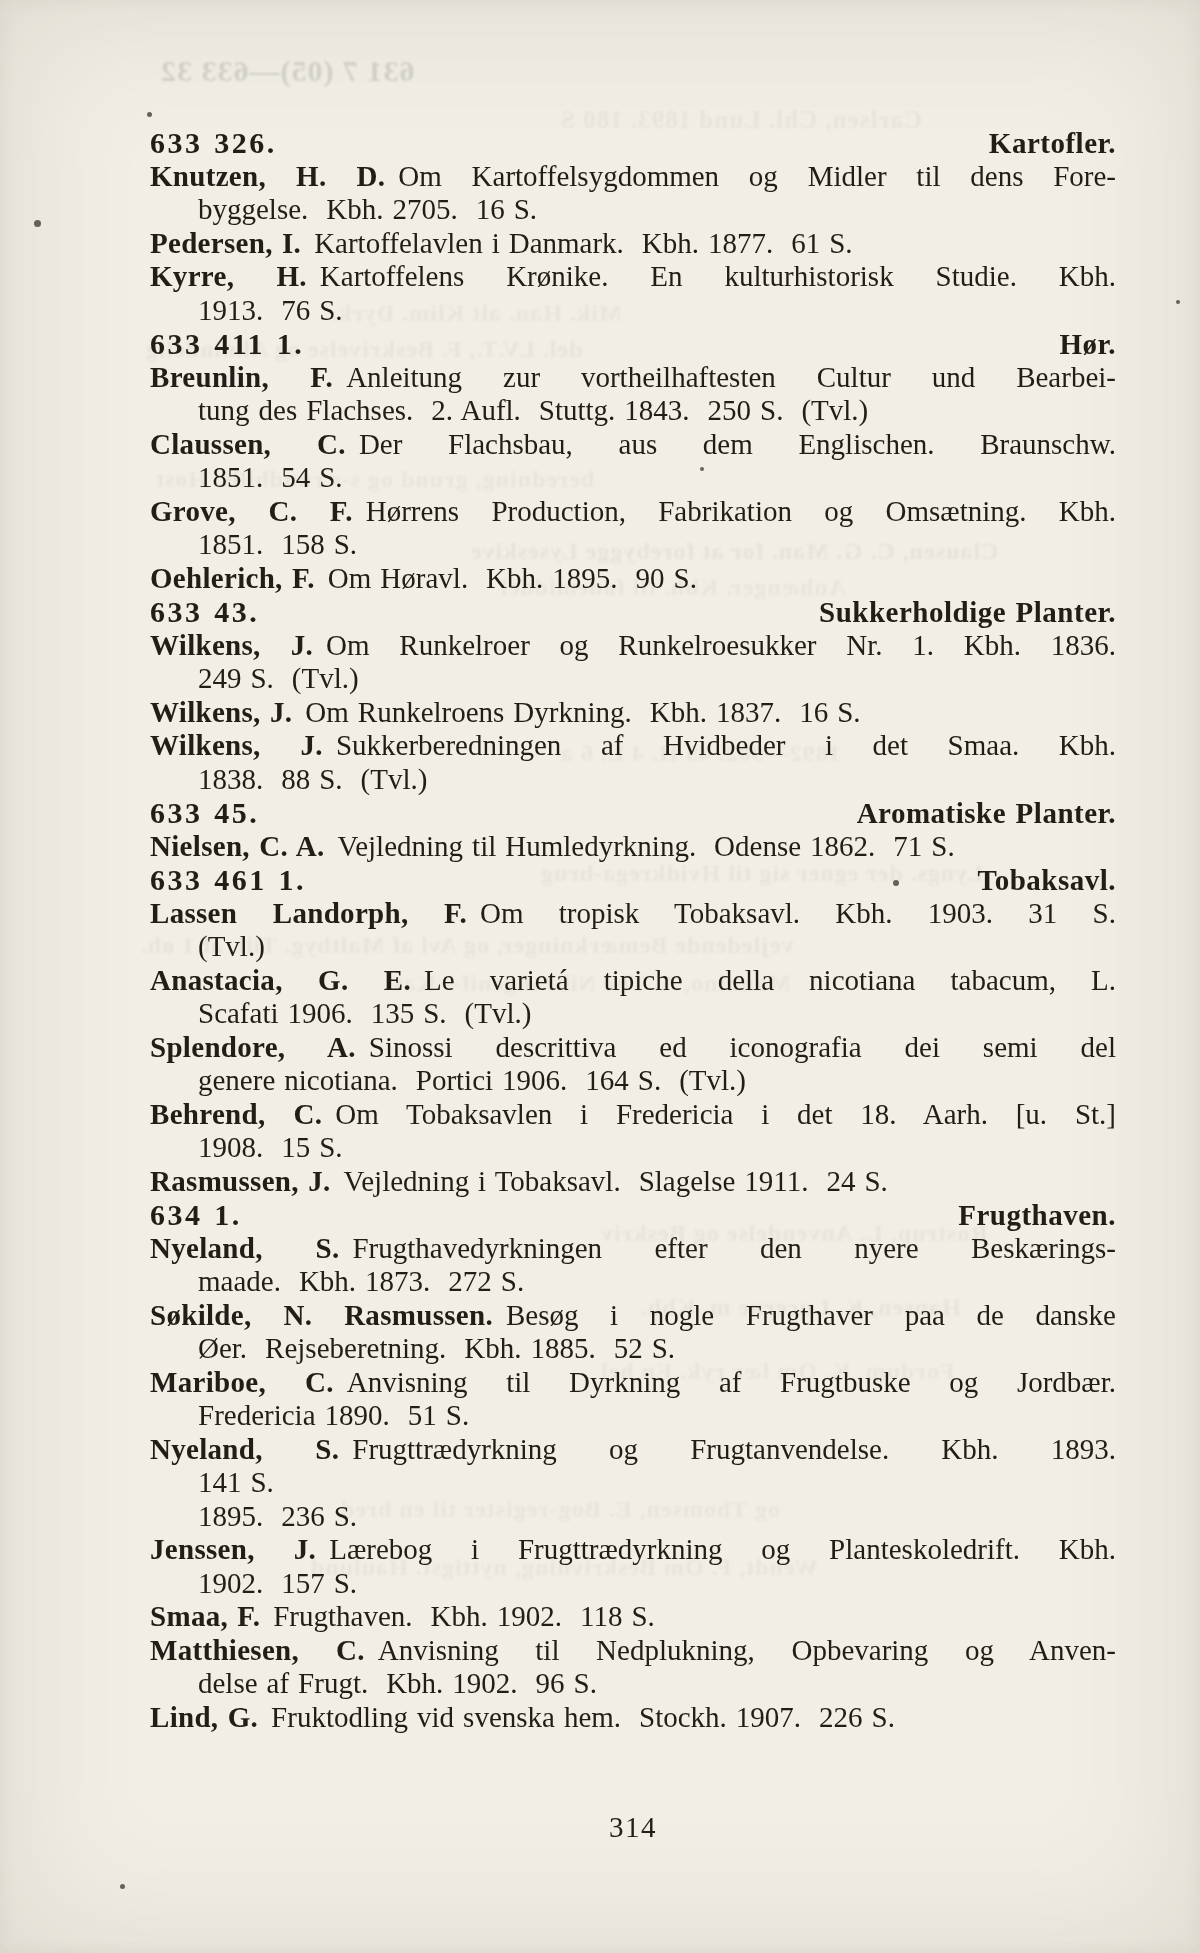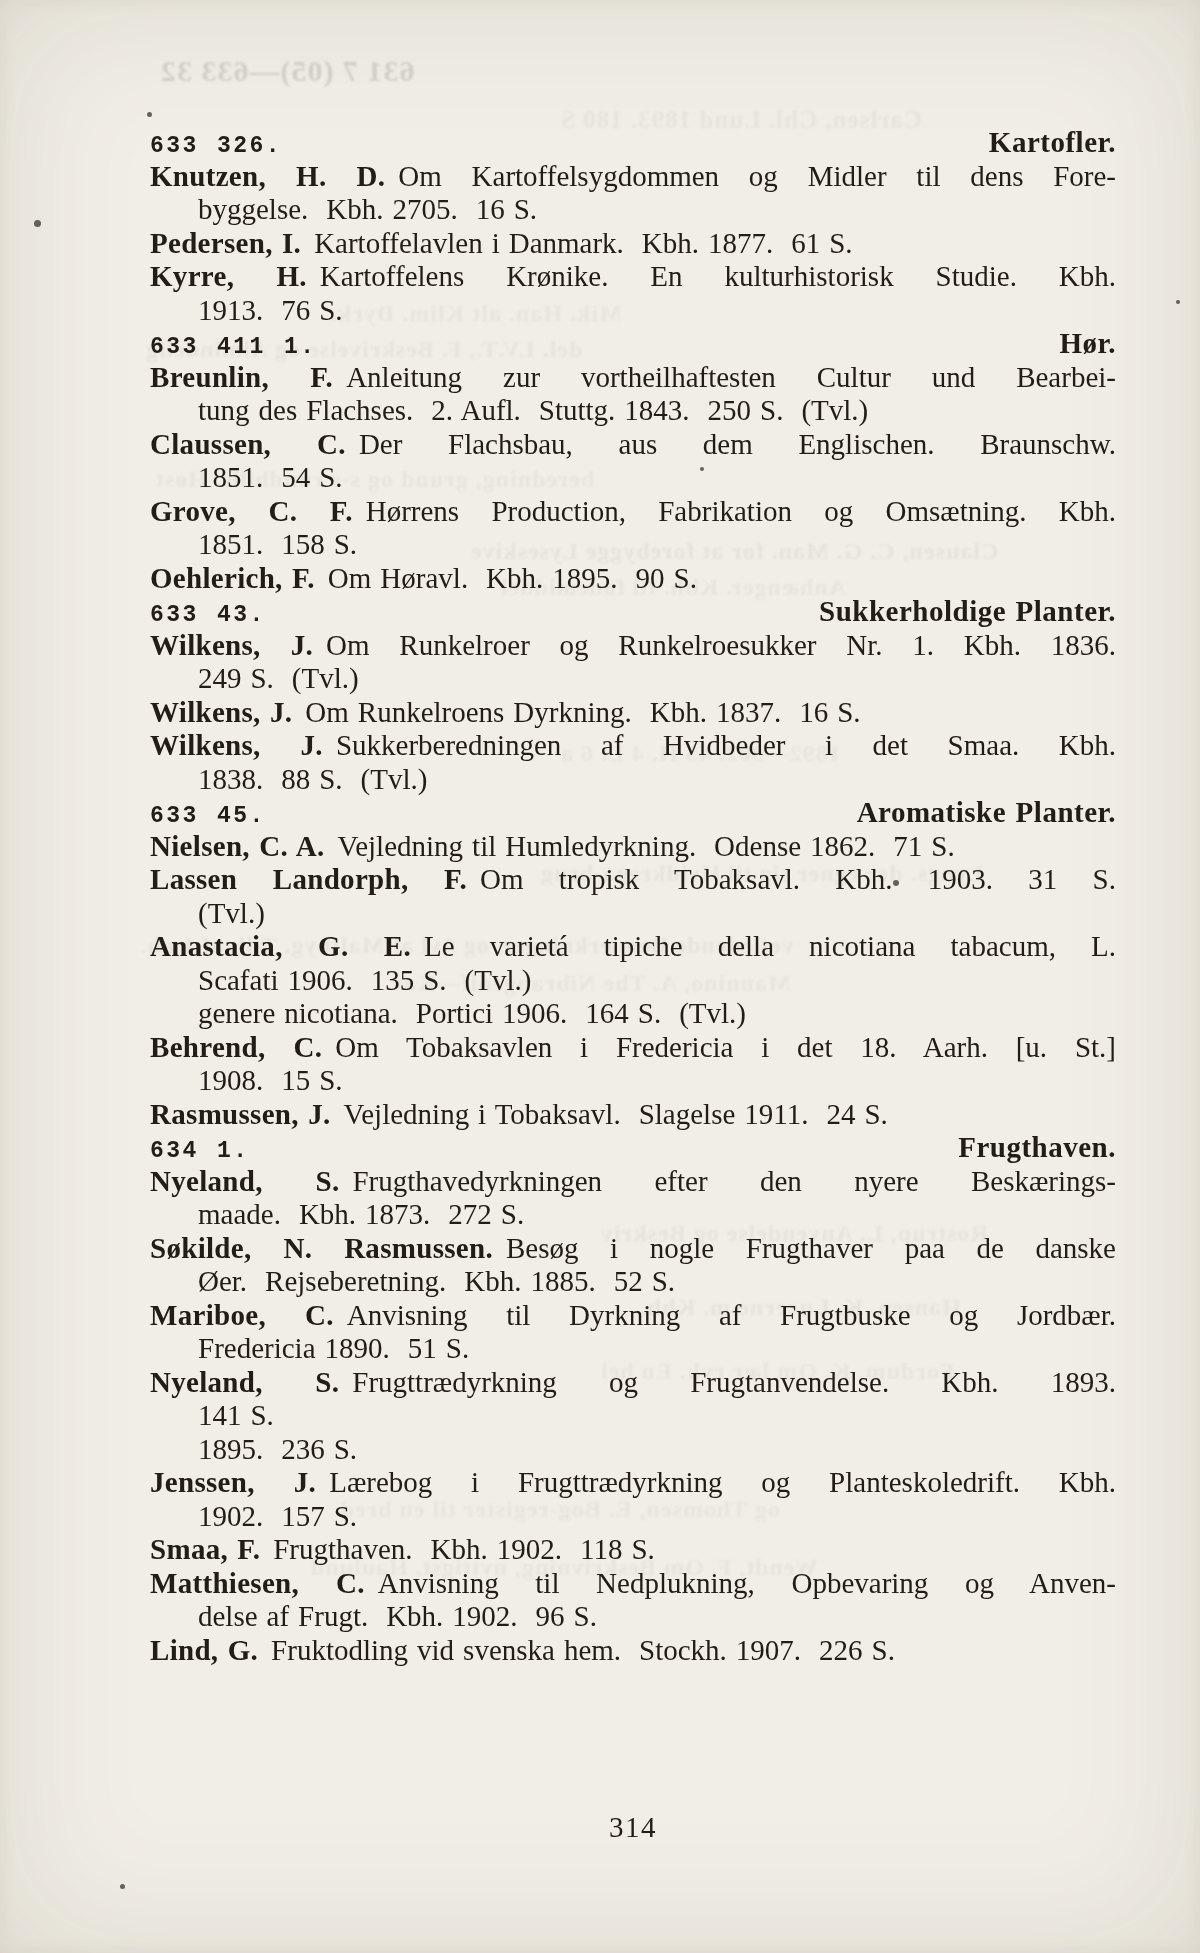--- a/index.html
+++ b/index.html
@@ -20,22 +20,22 @@
   .line{
     position:relative;height:33.5px;line-height:33.5px;font-size:29px;
     overflow:hidden;white-space:pre-wrap;word-spacing:.06em;
   }
   .line.just{text-align:justify;white-space:normal;}
   .line.just::after{content:"";display:inline-block;width:100%;height:0;}
   .line.cont{padding-left:48px;}
   .author{font-weight:bold;margin-right:13px;letter-spacing:.3px;}
   .section-line{display:flex;justify-content:space-between;align-items:baseline;}
   .sec-num{
-    font-family:Liberation Mono, monospace;
-    font-weight:bold;font-size:23px;letter-spacing:2.5px;
+    font-family:Liberation Serif, serif;
+    font-weight:bold;font-size:30px;letter-spacing:2.5px;
   }
   .sec-head{font-weight:bold;font-size:29px;letter-spacing:.5px;}
   .page-number{
     position:absolute;top:1799px;left:150px;width:966px;text-align:center;
     font-size:29px;letter-spacing:1.5px;margin-top:12px;
   }
 </style>
 </head>
 <body>
 
@@ -80,24 +80,26 @@
       <div class="line cont"><span class="txt">1851.  158 S.</span></div>
       <div class="line"><span class="author">Oehlerich, F.</span><span class="txt">Om Høravl.  Kbh. 1895.  90 S.</span></div>
       <div class="line section-line"><span class="sec-num">633 43.</span><span class="sec-head">Sukkerholdige Planter.</span></div>
       <div class="line just"><span class="author">Wilkens, J.</span><span class="txt">Om Runkelroer og Runkelroesukker Nr. 1.  Kbh. 1836.</span></div>
       <div class="line cont"><span class="txt">249 S.  (Tvl.)</span></div>
       <div class="line"><span class="author">Wilkens, J.</span><span class="txt">Om Runkelroens Dyrkning.  Kbh. 1837.  16 S.</span></div>
       <div class="line just"><span class="author">Wilkens, J.</span><span class="txt">Sukkerberedningen af Hvidbeder i det Smaa.  Kbh.</span></div>
       <div class="line cont"><span class="txt">1838.  88 S.  (Tvl.)</span></div>
       <div class="line section-line"><span class="sec-num">633 45.</span><span class="sec-head">Aromatiske Planter.</span></div>
       <div class="line"><span class="author">Nielsen, C. A.</span><span class="txt">Vejledning til Humledyrkning.  Odense 1862.  71 S.</span></div>
+      <div class="line section-line"><span class="sec-num">633 461 1.</span><span class="sec-head">Tobaksavl.</span></div>
       <div class="line just"><span class="author">Lassen Landorph, F.</span><span class="txt">Om tropisk Tobaksavl.  Kbh. 1903.  31 S.</span></div>
       <div class="line cont"><span class="txt">(Tvl.)</span></div>
       <div class="line just"><span class="author">Anastacia, G. E.</span><span class="txt">Le varietá tipiche della nicotiana tabacum, L.</span></div>
       <div class="line cont"><span class="txt">Scafati 1906.  135 S.  (Tvl.)</span></div>
+      <div class="line just"><span class="author">Splendore, A.</span><span class="txt">Sinossi descrittiva ed iconografia dei semi del</span></div>
       <div class="line cont"><span class="txt">genere nicotiana.  Portici 1906.  164 S.  (Tvl.)</span></div>
       <div class="line just"><span class="author">Behrend, C.</span><span class="txt">Om Tobaksavlen i Fredericia i det 18. Aarh.  [u. St.]</span></div>
       <div class="line cont"><span class="txt">1908.  15 S.</span></div>
       <div class="line"><span class="author">Rasmussen, J.</span><span class="txt">Vejledning i Tobaksavl.  Slagelse 1911.  24 S.</span></div>
       <div class="line section-line"><span class="sec-num">634 1.</span><span class="sec-head">Frugthaven.</span></div>
       <div class="line just"><span class="author">Nyeland, S.</span><span class="txt">Frugthavedyrkningen efter den nyere Beskærings-</span></div>
       <div class="line cont"><span class="txt">maade.  Kbh. 1873.  272 S.</span></div>
       <div class="line just"><span class="author">Søkilde, N. Rasmussen.</span><span class="txt">Besøg i nogle Frugthaver paa de danske</span></div>
       <div class="line cont"><span class="txt">Øer.  Rejseberetning.  Kbh. 1885.  52 S.</span></div>
       <div class="line just"><span class="author">Mariboe, C.</span><span class="txt">Anvisning til Dyrkning af Frugtbuske og Jordbær.</span></div>

